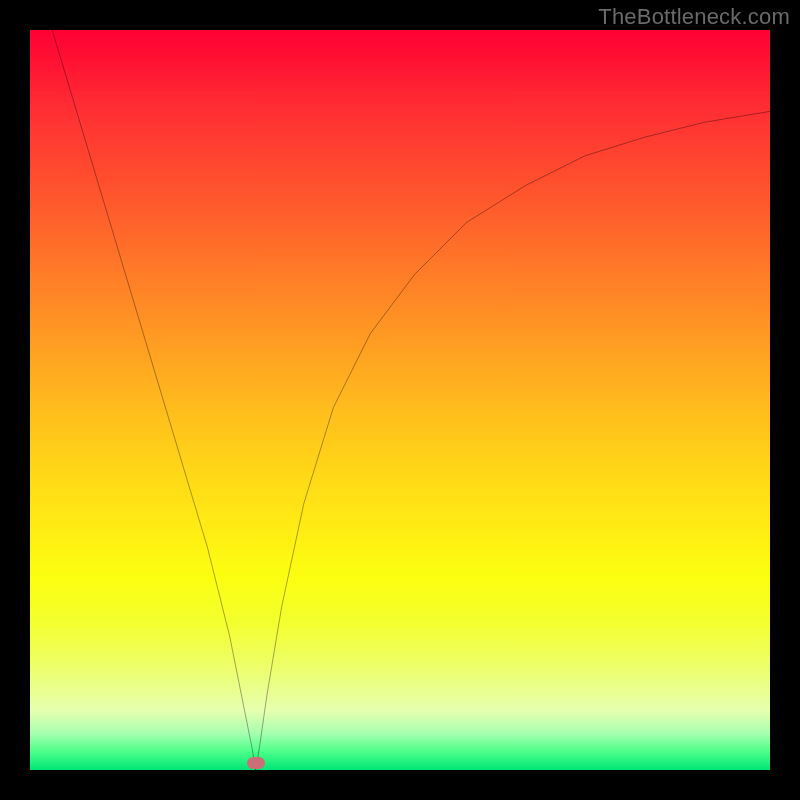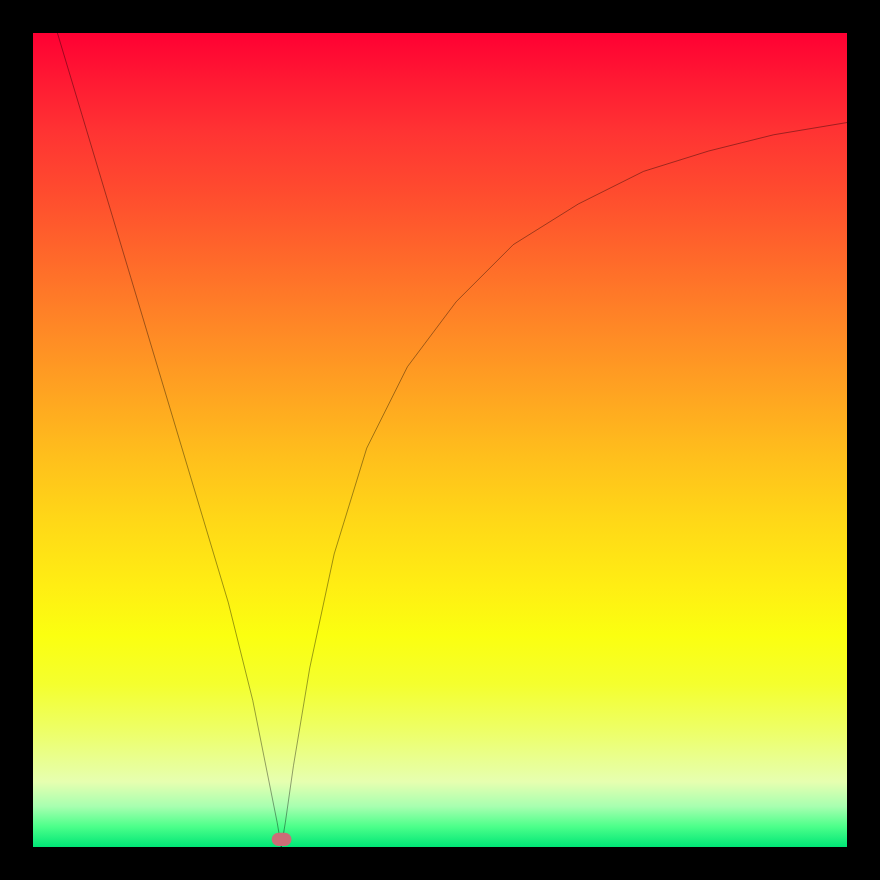--- a/index.html
+++ b/index.html
@@ -70,20 +70,21 @@
     font-family: Arial, Helvetica, sans-serif;
     font-size: 22px;
     letter-spacing: 0.2px;
     user-select: none;
   }
 </style>
 </head>
 <body>
 
 <div class="frame">
+  <div class="watermark">TheBottleneck.com</div>
   <div class="plot">
     <div class="gradient"></div>
     <svg class="curve" viewBox="0 0 100 100" preserveAspectRatio="none">
       <path id="curve-path" fill="none" stroke="#000" stroke-width="0.35" vector-effect="non-scaling-stroke" d="M3.00 0.00 L6.00 10.00 L9.00 20.00 L12.00 30.00 L15.00 40.00 L18.00 50.00 L21.00 60.00 L24.00 70.00 L27.00 82.00 L29.00 92.00 L30.00 97.00 L30.50 100.00 L31.00 97.00 L32.00 90.00 L34.00 78.00 L37.00 64.00 L41.00 51.00 L46.00 41.00 L52.00 33.00 L59.00 26.00 L67.00 21.00 L75.00 17.00 L83.00 14.50 L91.00 12.50 L100.00 11.00"></path>
     </svg>
     <div id="marker" class="marker" style="left: 30.5%; top: 99%;"></div>
   </div>
 </div>
 
 </body></html>

